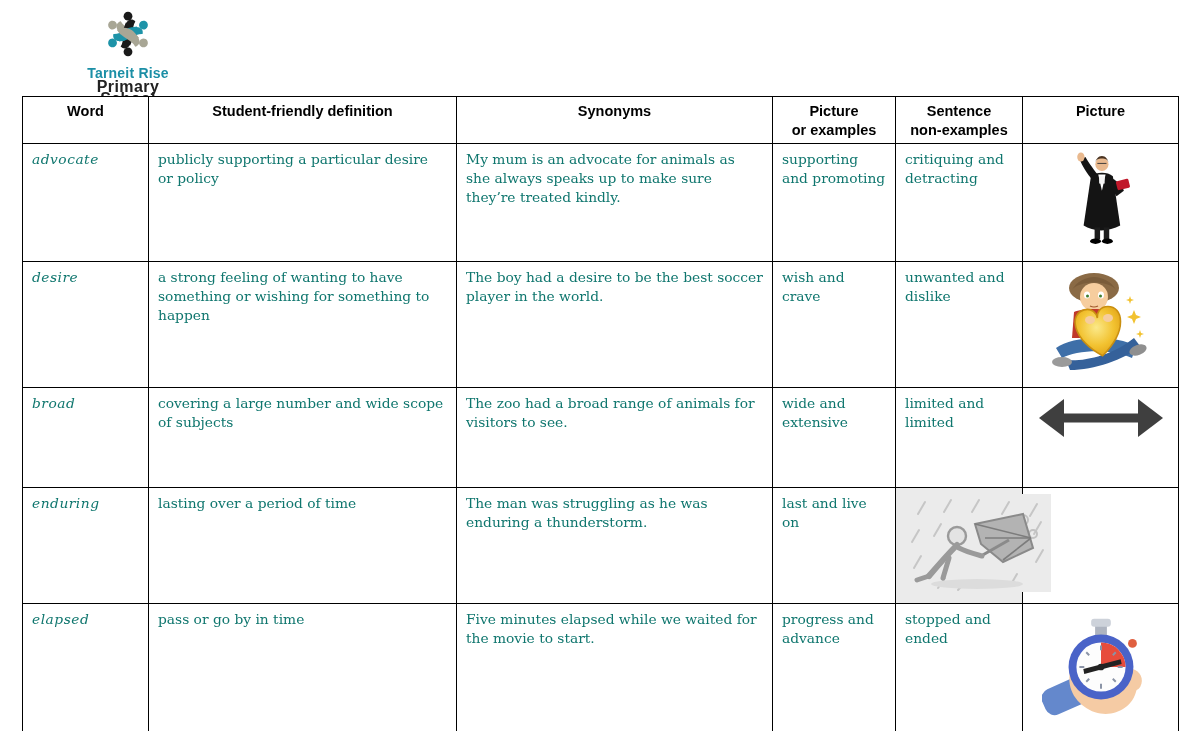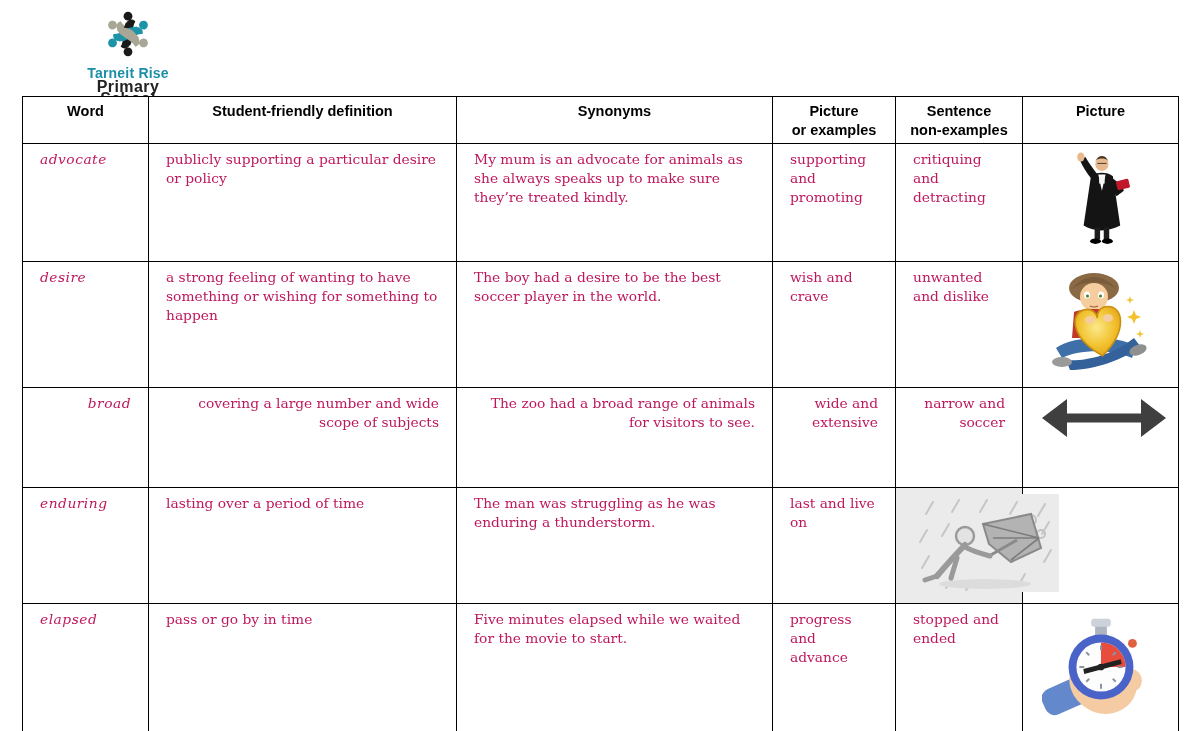--- a/index.html
+++ b/index.html
@@ -15,28 +15,28 @@
   
   .doc-title { position:absolute; left:0; top:44px; width:1200px; text-align:center;
                font-size:16px; font-weight:bold; color:#111; }
 
   
   table.matrix { position:absolute; left:22px; top:96px; width:1156px;
                  border-collapse:collapse; table-layout:fixed; background:#fff; }
   table.matrix, table.matrix th, table.matrix td { border:1.6px solid #000; }
   table.matrix th { font-size:14.5px; font-weight:bold; text-align:center; vertical-align:top;
                     padding:5px 4px 3px 4px; line-height:19px; font-family:"Liberation Sans", sans-serif; }
-  table.matrix td { vertical-align:top; padding:6px 17px; font-family:"DejaVu Serif", serif;
-                    font-size:13.8px; line-height:19px; color:#be185d; }
+  table.matrix td { vertical-align:top; padding:6px 9px; font-family:"DejaVu Serif", serif;
+                    font-size:13.8px; line-height:19px; color:#0f766e; }
   td.word-cell { font-family:"DejaVu Sans", sans-serif; font-style:italic; font-size:20px;
                  color:#10102a; padding-top:10px; padding-left:12px; letter-spacing:0.5px; }
   td.pic-cell { text-align:center; vertical-align:middle; padding:2px; }
   td.pic-cell.grayed { background:#ebebeb; }
   tr.hdr { height:44px; }
-  tr.r0 { height:115px; } tr.r1 { height:119px;margin-top:24px; } tr.r2 { height:100px;text-align:right; }
+  tr.r0 { height:115px; } tr.r1 { height:119px;margin-top:24px; } tr.r2 { height:100px; }
   tr.r3 { height:106px; } tr.r4 { height:125px; }
 </style>
 </head>
 <body>
 
 <div class="page">
 
   <div class="logo">
     <svg width="72" height="60" viewBox="0 0 72 60">
       <defs>
@@ -168,21 +168,21 @@
           <polygon points="88,28 89,31 92,32 89,33 88,36 87,33 84,32 87,31" fill="#f2c230"></polygon>
         </svg>
       </td>
     </tr>
 
     <tr class="r2">
       <td class="word-cell">broad</td>
       <td>covering a large number and wide scope of subjects</td>
       <td>The zoo had a broad range of animals for visitors to see.</td>
       <td>wide and extensive</td>
-      <td>narrow and soccer</td>
+      <td>limited and limited</td>
       <td class="pic-cell">
         <svg width="128" height="48" viewBox="0 0 128 48">
           <line x1="22" y1="24" x2="106" y2="24" stroke="#3f3f3f" stroke-width="9"></line>
           <polygon points="27,5 27,43 2,24" fill="#3f3f3f"></polygon>
           <polygon points="101,5 101,43 126,24" fill="#3f3f3f"></polygon>
         </svg>
       </td>
     </tr>
 
     <tr class="r3">

